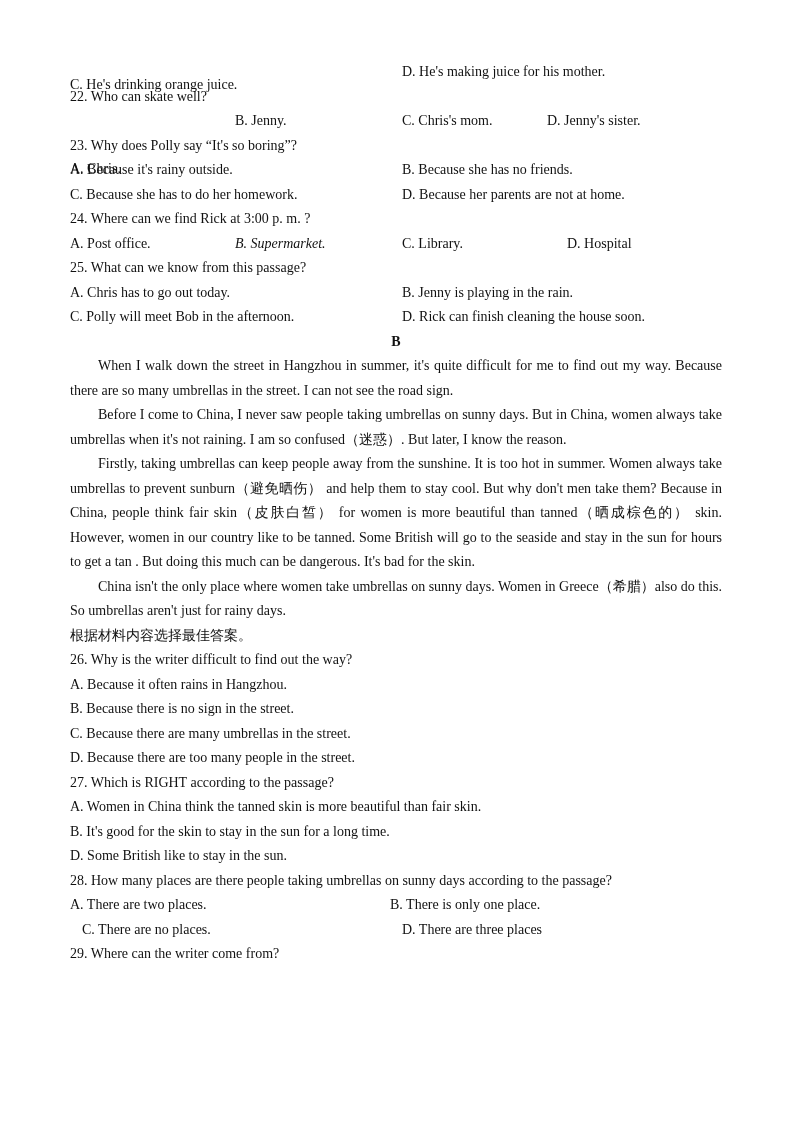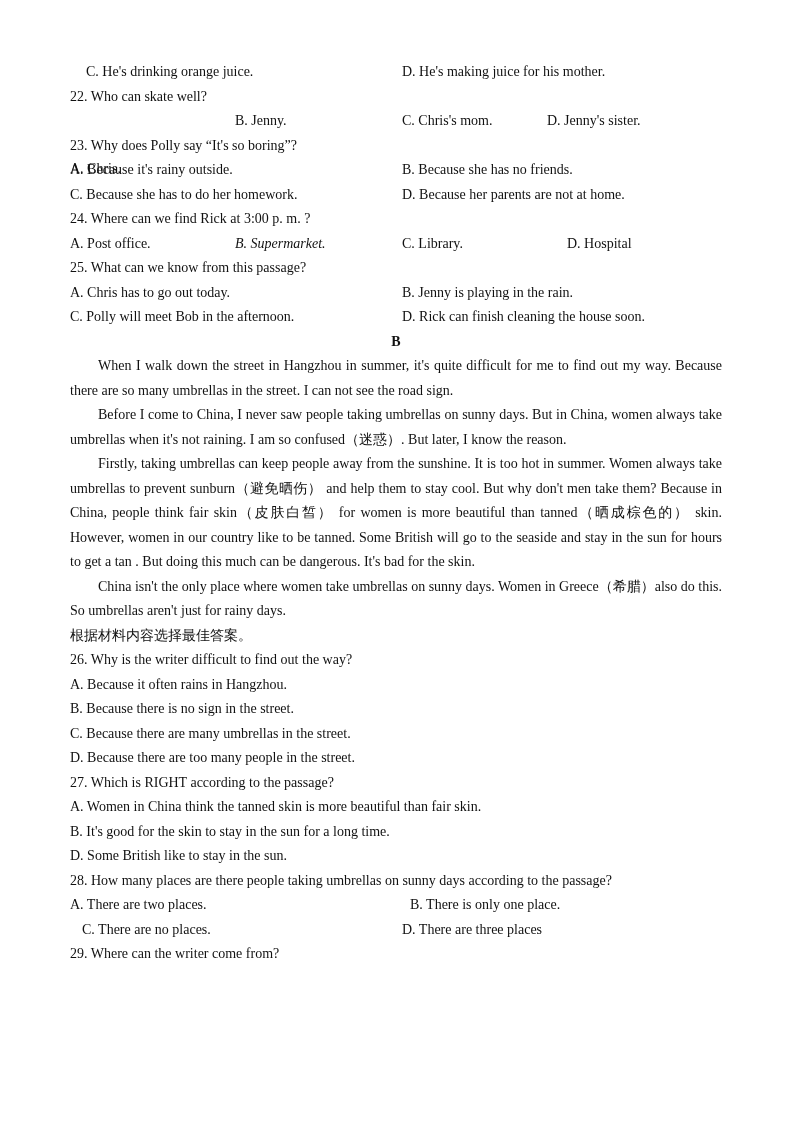--- a/index.html
+++ b/index.html
@@ -49,21 +49,21 @@
     text-align: center;
     font-weight: bold;
   }
 </style>
 </head>
 <body>
 
 <div class="page">
   <div class="content">
       <div class="row cols2">
-        <span class="cell" style="left: 16px;">C. He's drinking orange juice.</span>
+        <span class="cell" style="left: 0px; margin-top: 13px;">C. He's drinking orange juice.</span>
         <span class="cell" style="left: 332px;">D. He's making juice for his mother.</span>
       </div>
       <div class="line">22. Who can skate well?</div>
       <div class="row cols4">
         <span class="cell" style="left: 0px; margin-top: 48px;">A. Chris.</span>
         <span class="cell" style="left: 165px;">B. Jenny.</span>
         <span class="cell" style="left: 332px;">C. Chris's mom.</span>
         <span class="cell" style="left: 477px;">D. Jenny's sister.</span>
       </div>
       <div class="line">23. Why does Polly say “It's so boring”?</div>
@@ -102,21 +102,21 @@
       <div class="line">B. Because there is no sign in the street.</div>
       <div class="line">C. Because there are many umbrellas in the street.</div>
       <div class="line">D. Because there are too many people in the street.</div>
       <div class="line">27. Which is RIGHT according to the passage?</div>
       <div class="line">A. Women in China think the tanned skin is more beautiful than fair skin.</div>
       <div class="line">B. It's good for the skin to stay in the sun for a long time.</div>
       <div class="line">D. Some British like to stay in the sun.</div>
       <div class="line">28. How many places are there people taking umbrellas on sunny days according to the passage?</div>
       <div class="row cols2">
         <span class="cell" style="left: 0px;">A. There are two places.</span>
-        <span class="cell" style="left: 340px;">B. There is only one place.</span>
+        <span class="cell" style="left: 320px;">B. There is only one place.</span>
       </div>
       <div class="row cols2">
         <span class="cell" style="left: 0px; margin-left: 12px;">C. There are no places.</span>
         <span class="cell" style="left: 332px;">D. There are three places</span>
       </div>
       <div class="line">29. Where can the writer come from?</div>
     </div>
 </div>
 
 </body></html>

